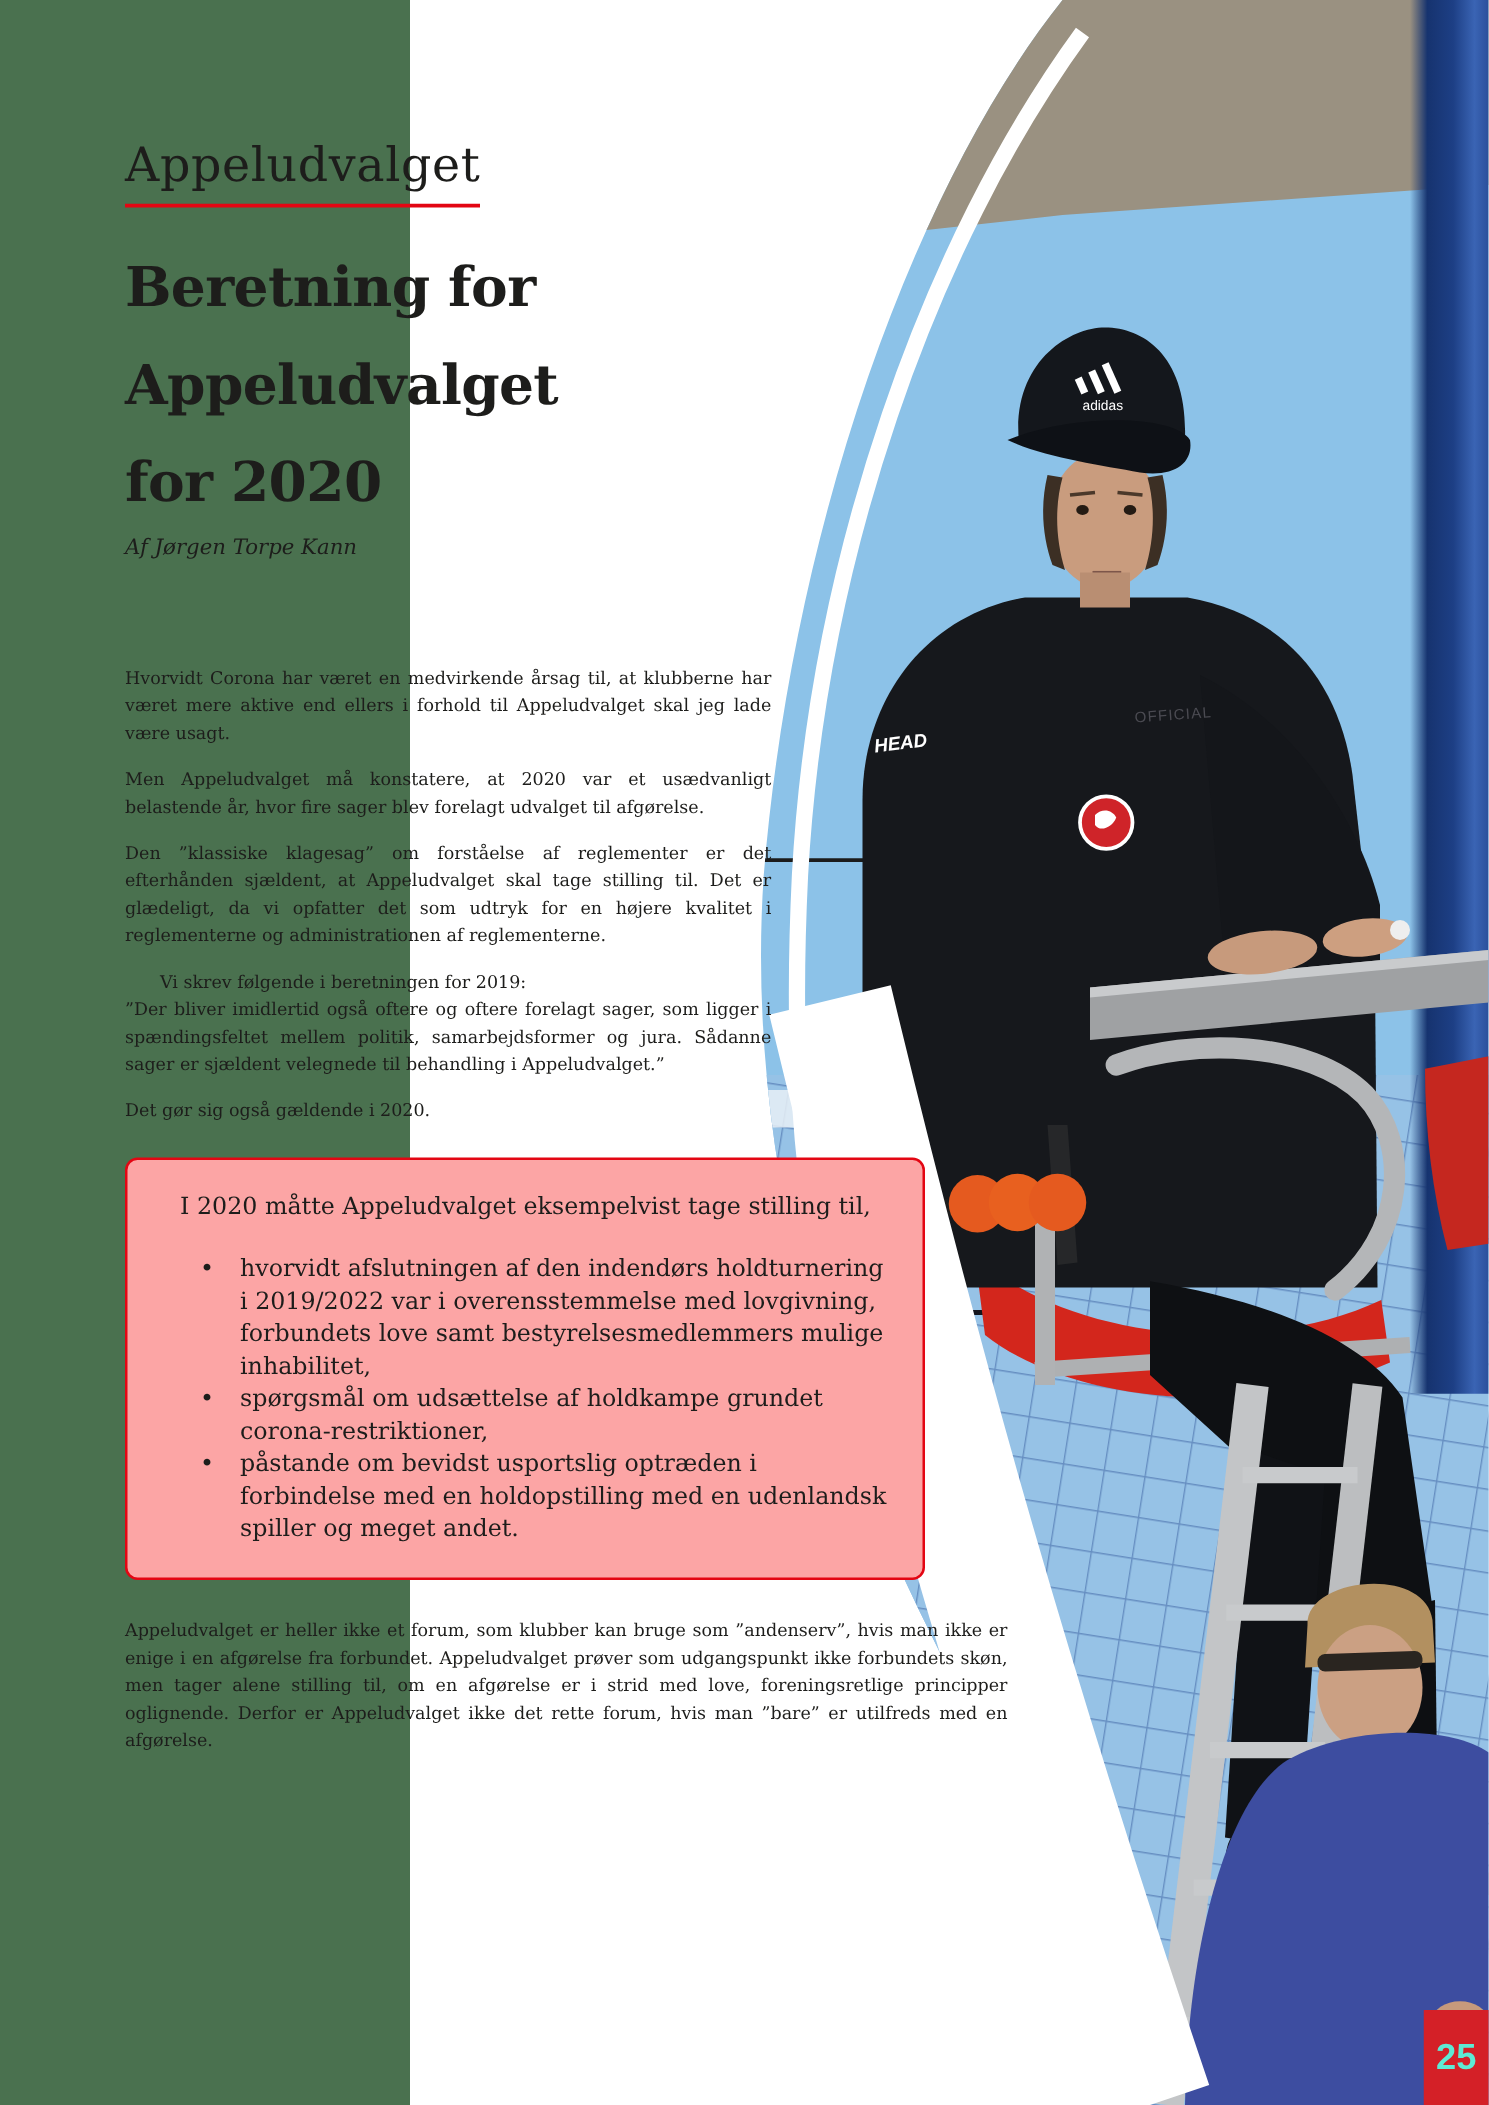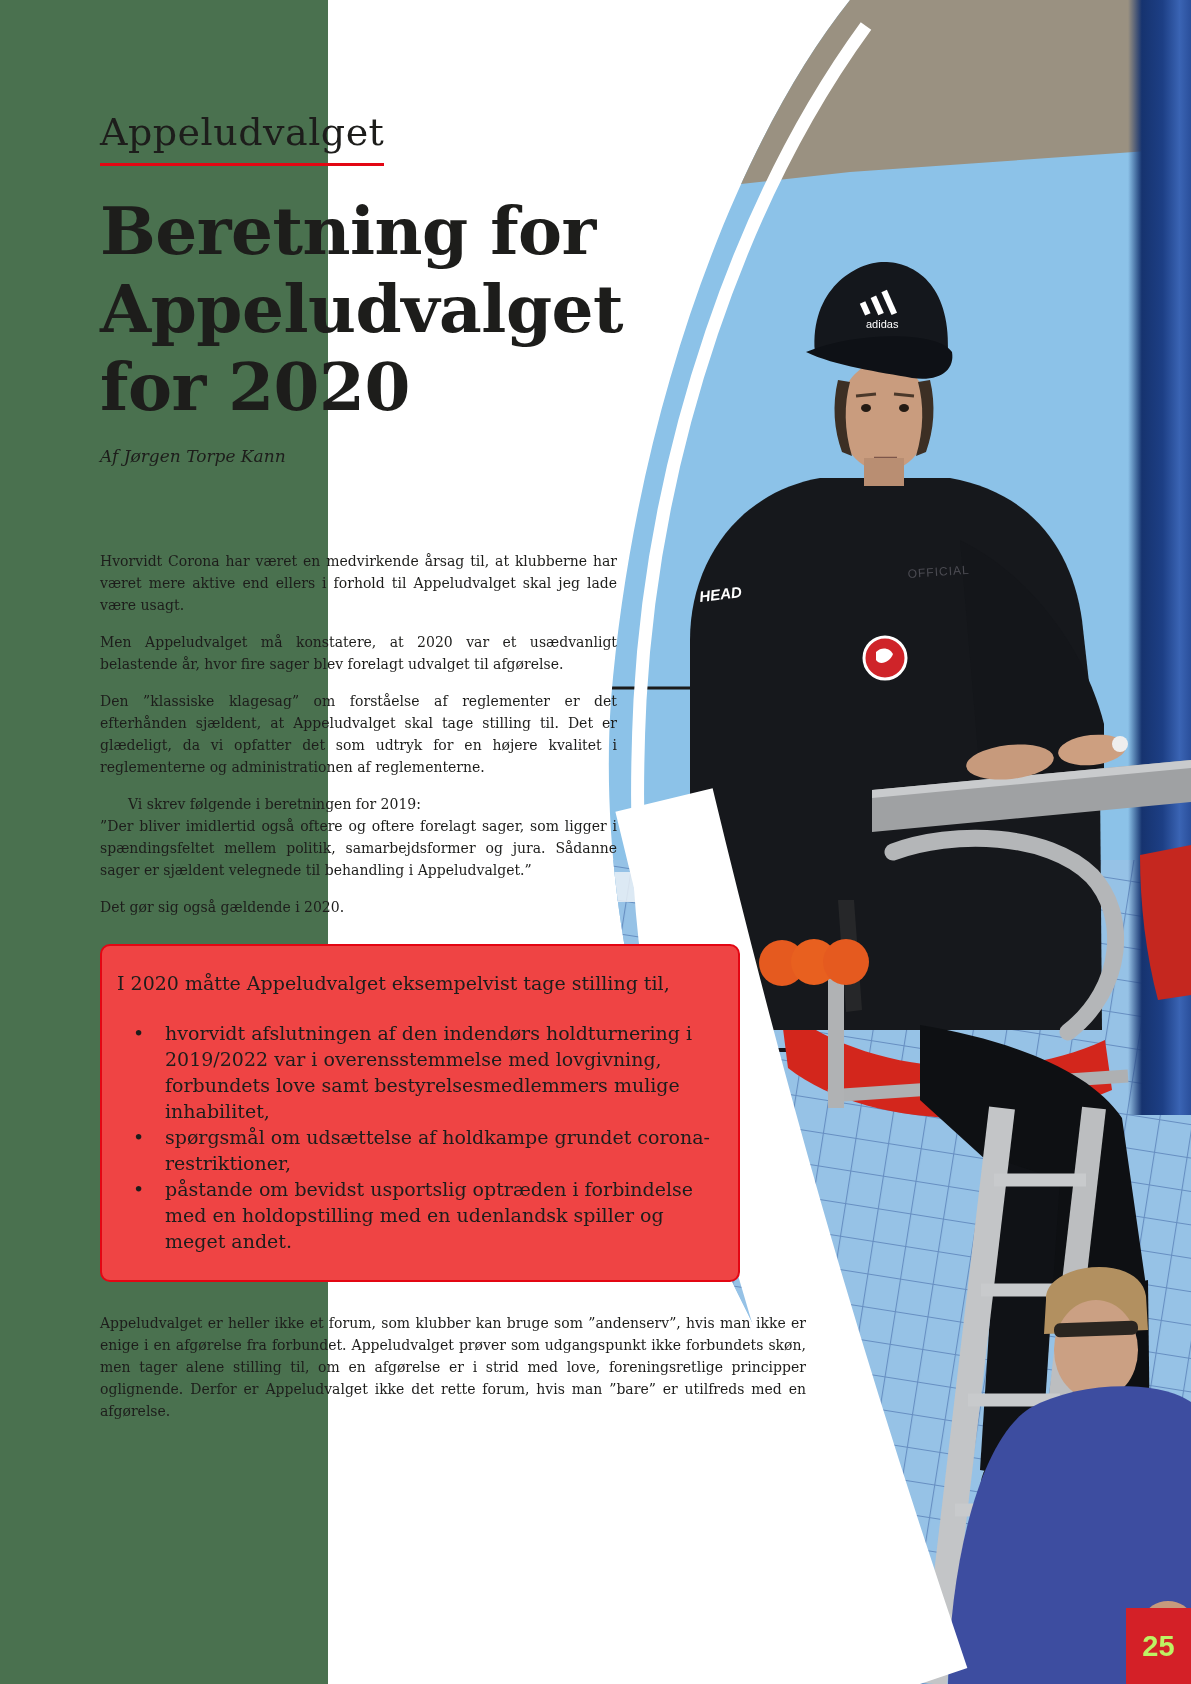--- a/index.html
+++ b/index.html
@@ -4,35 +4,35 @@
 <style>
   html,body{margin:0;padding:0;}
   body{width:1191px;height:1684px;position:relative;background:#ffffff;overflow:hidden;
        font-family:"DejaVu Serif","Liberation Serif",serif;color:#1d1d1b;}
   .page{position:absolute;inset:0;width:1191px;height:1684px;}
   .green-stripe{position:absolute;left:0;top:0;width:328px;height:1684px;background:#4a714f;}
   .photo-wrap{position:absolute;left:0;top:0;width:1191px;height:1684px;pointer-events:none;}
   .content{position:absolute;left:100px;top:112px;width:720px;}
   .section-label{font-size:38px;font-weight:400;letter-spacing:0.5px;display:inline-block;
                  padding-bottom:9px;border-bottom:3px solid #e30613;line-height:1.1;}
-  .page-title{font-size:66px;line-height:78px;font-weight:bold;margin:26px 0 20px 0;letter-spacing:-0.5px;}
+  .page-title{font-size:44px;line-height:78px;font-weight:bold;margin:26px 0 2px 0;letter-spacing:-0.5px;}
   .byline{font-style:italic;font-size:17px;font-weight:400;margin:0 0 84px 0;}
   p.body{font-size:14px;line-height:22px;text-align:justify;margin:0 0 15px 0;width:517px;}
   p.body.tight{margin-bottom:0;margin-left:28px;}
   .callout{box-sizing:border-box;width:640px;border:2px solid #e30613;border-radius:10px;
-           background:#ef4444;padding:24px 26px 26px 5px;margin:26px 0 30px 0;position:relative;}
+           background:#fca5a5;padding:24px 26px 26px 32px;margin:26px 0 30px 0;position:relative;}
   .callout-intro{font-size:19px;line-height:26px;margin:0 0 24px 0;}
   .callout ul{list-style:none;margin:0;padding:0 0 0 44px;}
   .callout li{font-size:19px;line-height:26px;position:relative;padding-left:14px;}
   .callout li::before{content:"•";position:absolute;left:-18px;top:0;font-size:19px;}
   p.body.wide{width:706px;}
-  .pageno{position:absolute;right:0;top:1608px;width:65px;height:76px;background:#d42027;
+  .pageno{position:absolute;right:0;top:1608px;width:52px;height:76px;background:#d42027;
           display:flex;align-items:center;justify-content:center;
           font-family:"Liberation Sans","DejaVu Sans",sans-serif;font-weight:bold;
-          font-size:29px;color:#bef264;}
+          font-size:29px;color:#5eead4;}
 </style>
 </head>
 <body>
 
 <div class="page">
 
   <div class="green-stripe"></div>
 
   <svg class="photo-wrap" viewBox="0 0 1191 1684" aria-hidden="true">
     <defs>

